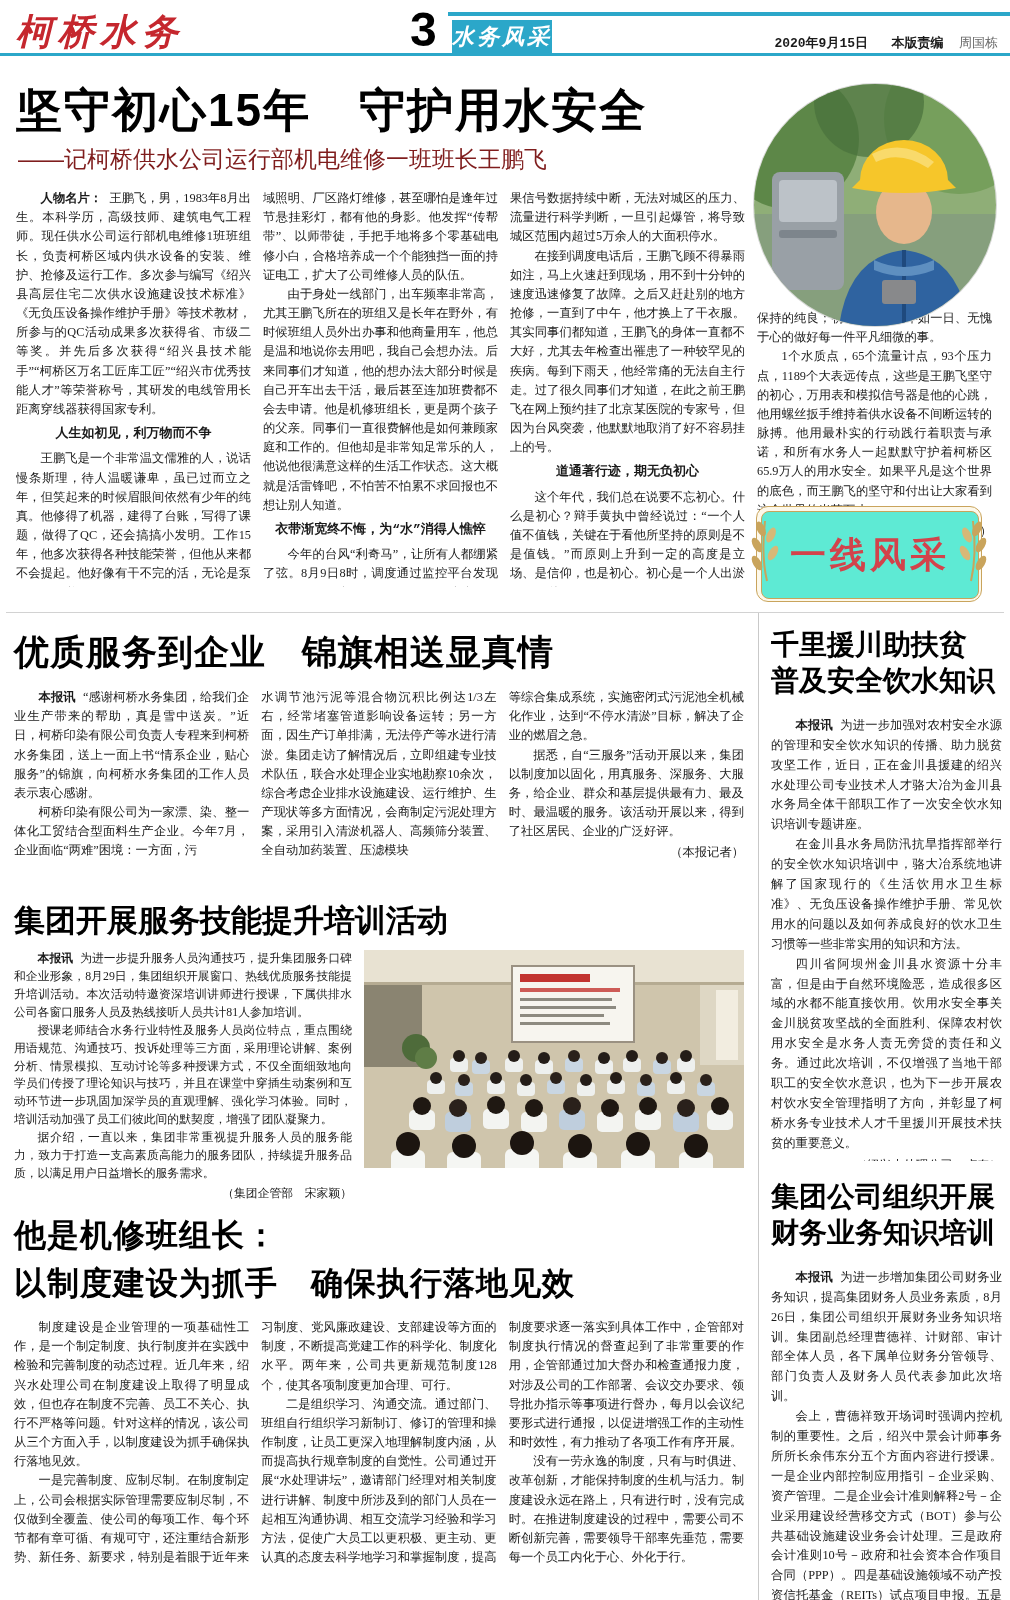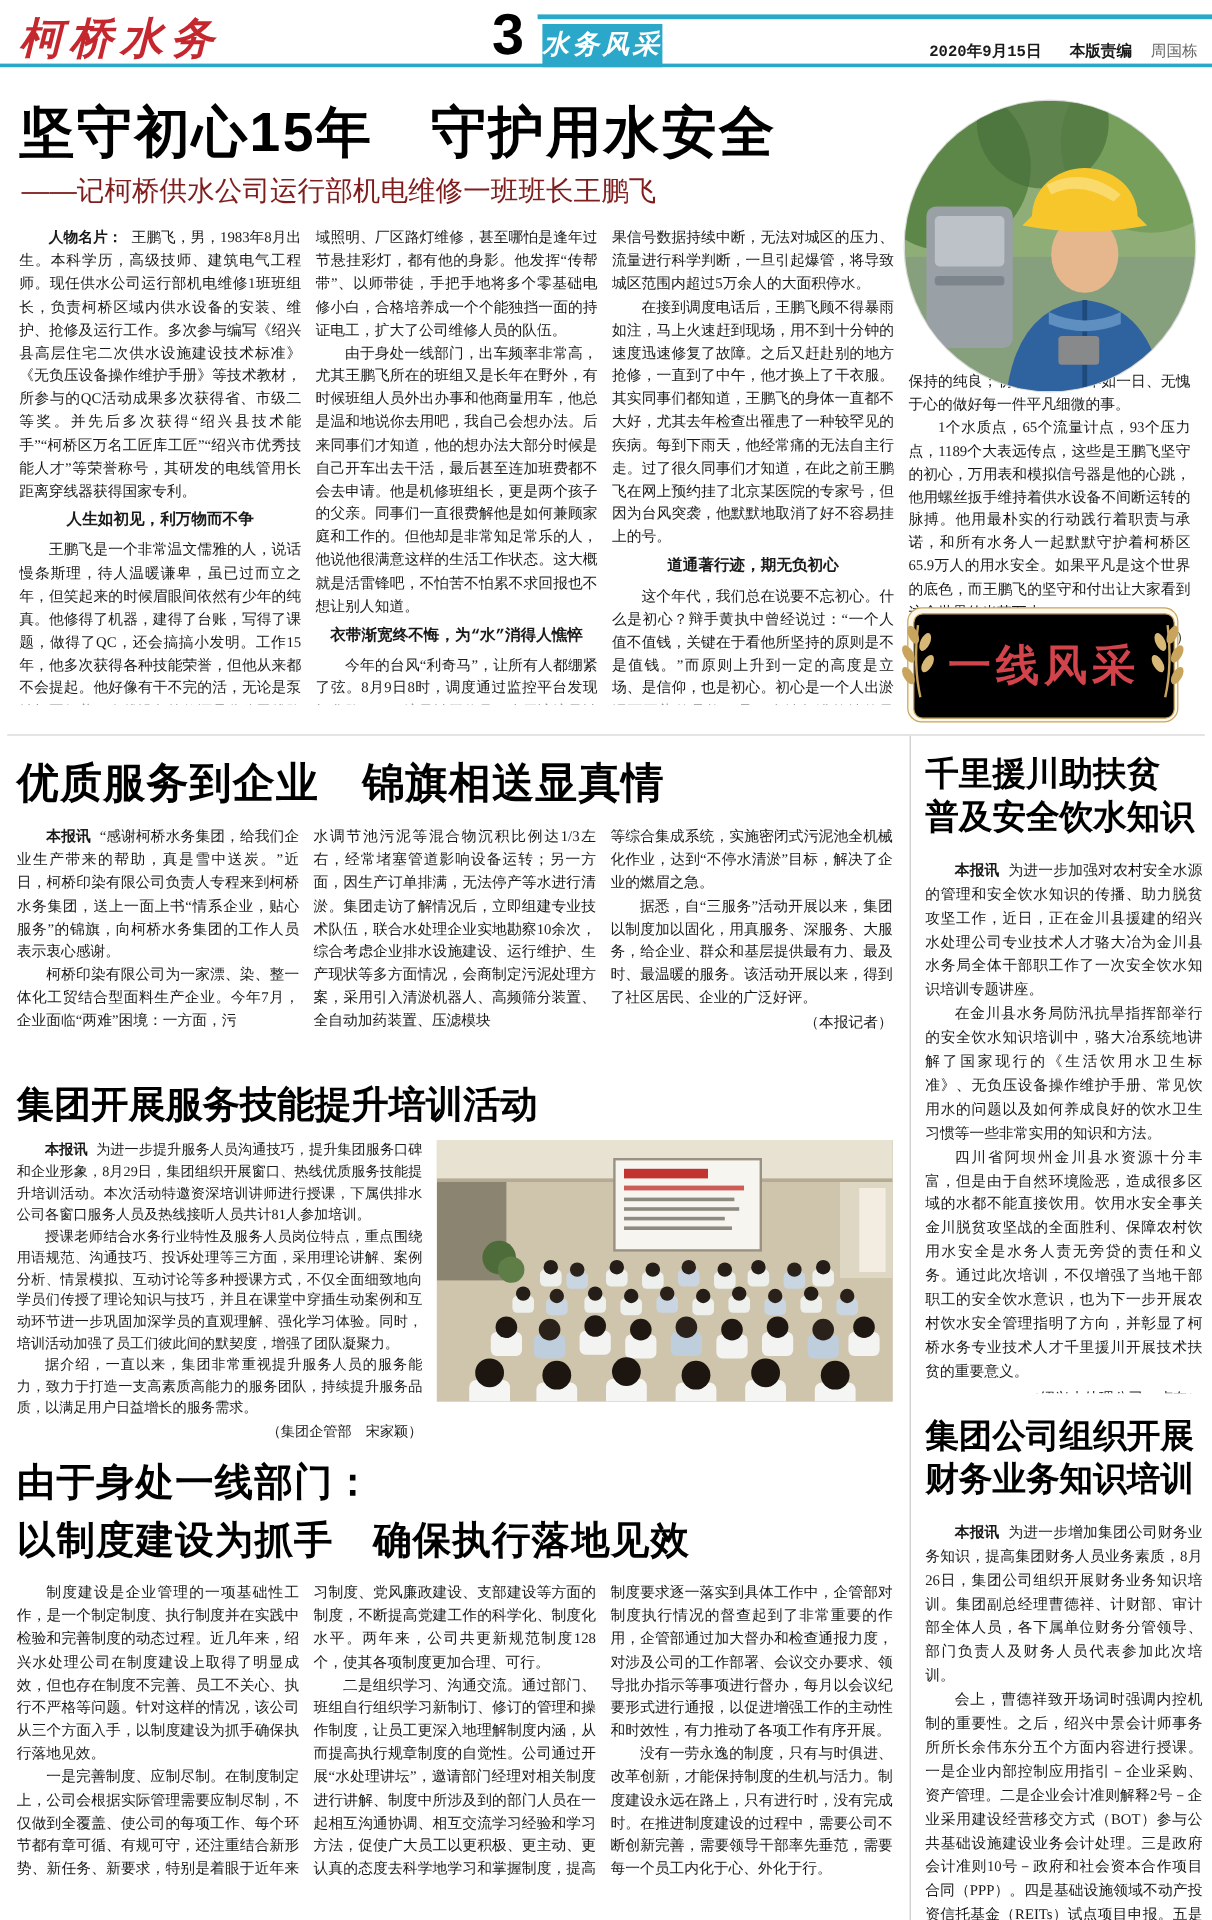--- a/index.html
+++ b/index.html
@@ -33,21 +33,21 @@
   .a1-sub{margin:2px 0 0 18px;font-size:23px;color:#7f1d1d;
         font-family:"Liberation Sans","DejaVu Sans",sans-serif;}
   .a1-body{display:flex;gap:12px;margin:14px 16px 0;height:398px;overflow:hidden;}
   .a1-body .col{width:235px;flex:none;font-size:12.3px;line-height:1.56;overflow:hidden;}
   .a1-col4{margin-top:120px;}
   .portrait{position:absolute;top:4px;right:14px;width:242px;height:242px;border-radius:50%;
         overflow:hidden;box-shadow:0 0 0 1px #d8d8d8;}
   .badge-wrap{position:absolute;right:28px;bottom:10px;width:216px;height:86px;
         border:1px solid #c9a45c;border-radius:12px;padding:4px;background:#fdf8ea;}
   .badge-inner{width:100%;height:100%;border:1px solid #c9a45c;border-radius:8px;
-        display:flex;align-items:center;justify-content:center;background:#000000;
+        display:flex;align-items:center;justify-content:center;background:#5eead4;
         font-size:36px;font-weight:bold;color:#d2434b;letter-spacing:4px;
         font-family:"DejaVu Serif",serif;}
   .wheat{position:absolute;top:8px;}
   .wheat-l{left:-14px;}
   .wheat-r{right:-14px;transform:scaleX(-1);}
   .hrule{height:1px;background:#d2d2d2;margin:0 6px;}
   
   .lower{display:flex;padding:0 8px;height:1010px;overflow:hidden;}
   .lower .leftcol{width:742px;flex:none;border-right:1px solid #c9c9c9;padding-right:8px;}
   .lower .rightcol{flex:1;padding-left:12px;display:flex;flex-direction:column;overflow:hidden;}
@@ -270,21 +270,21 @@
               <use href="#pw3" x="216" y="196"></use>
                 <use href="#pw3" x="274" y="194"></use>
                 <use href="#pw3" x="332" y="196"></use>
             </svg>
           </div>
         </div>
       </section>
 
 
       <section class="a4">
-        <h2 class="t1">由于身处一线部门：</h2>
+        <h2 class="t1">他是机修班组长：</h2>
         <h2 class="t2">以制度建设为抓手　确保执行落地见效</h2>
         <div class="cols3 a4-body">
           <div class="col">
             <p class="para">制度建设是企业管理的一项基础性工作，是一个制定制度、执行制度并在实践中检验和完善制度的动态过程。近几年来，绍兴水处理公司在制度建设上取得了明显成效，但也存在制度不完善、员工不关心、执行不严格等问题。针对这样的情况，该公司从三个方面入手，以制度建设为抓手确保执行落地见效。</p>
             <p class="para">一是完善制度、应制尽制。在制度制定上，公司会根据实际管理需要应制尽制，不仅做到全覆盖、使公司的每项工作、每个环节都有章可循、有规可守，还注重结合新形势、新任务、新要求，特别是着眼于近年来党建工作的新要求，针对八项规定、公务用车制度、公务接待制度的修订，突出党员学</p>
           </div>
           <div class="col">
             <p class="para cont">习制度、党风廉政建设、支部建设等方面的制度，不断提高党建工作的科学化、制度化水平。两年来，公司共更新规范制度128个，使其各项制度更加合理、可行。</p>
             <p class="para">二是组织学习、沟通交流。通过部门、班组自行组织学习新制订、修订的管理和操作制度，让员工更深入地理解制度内涵，从而提高执行规章制度的自觉性。公司通过开展“水处理讲坛”，邀请部门经理对相关制度进行讲解、制度中所涉及到的部门人员在一起相互沟通协调、相互交流学习经验和学习方法，促使广大员工以更积极、更主动、更认真的态度去科学地学习和掌握制度，提高了制度的执行力和约束力。</p>
 

